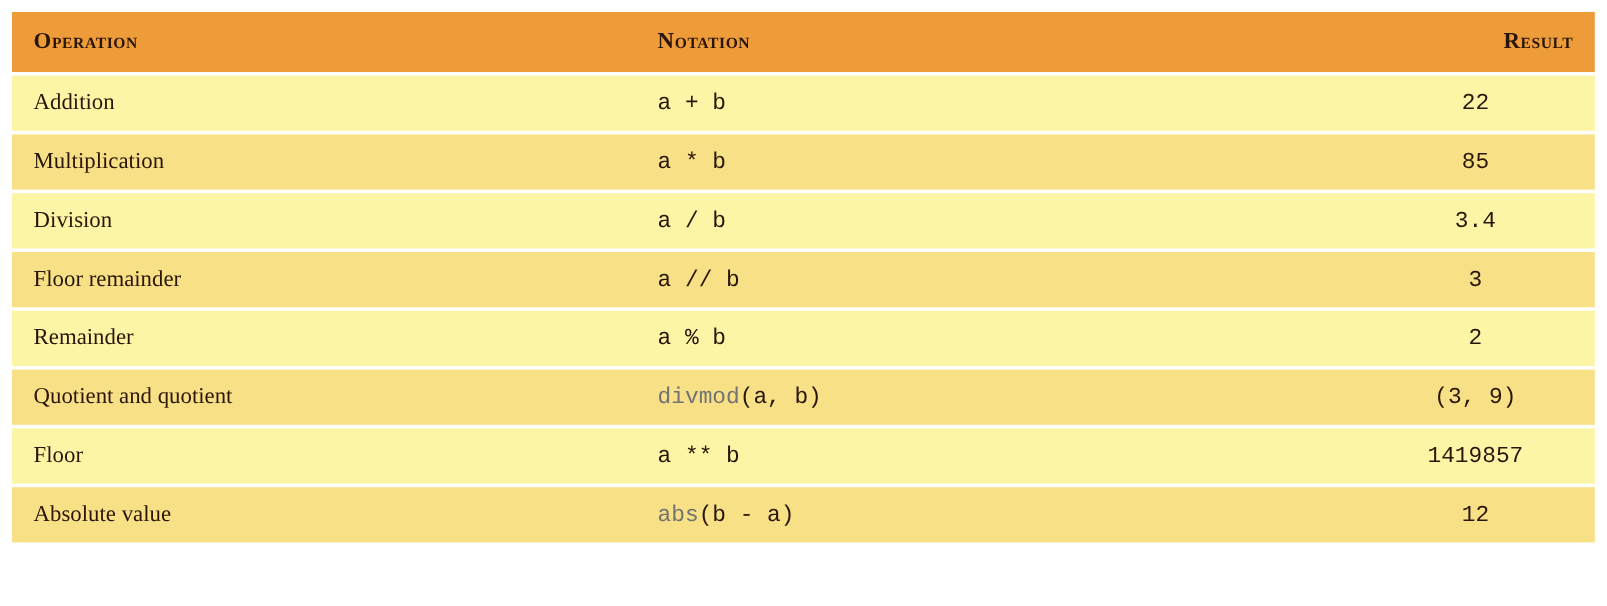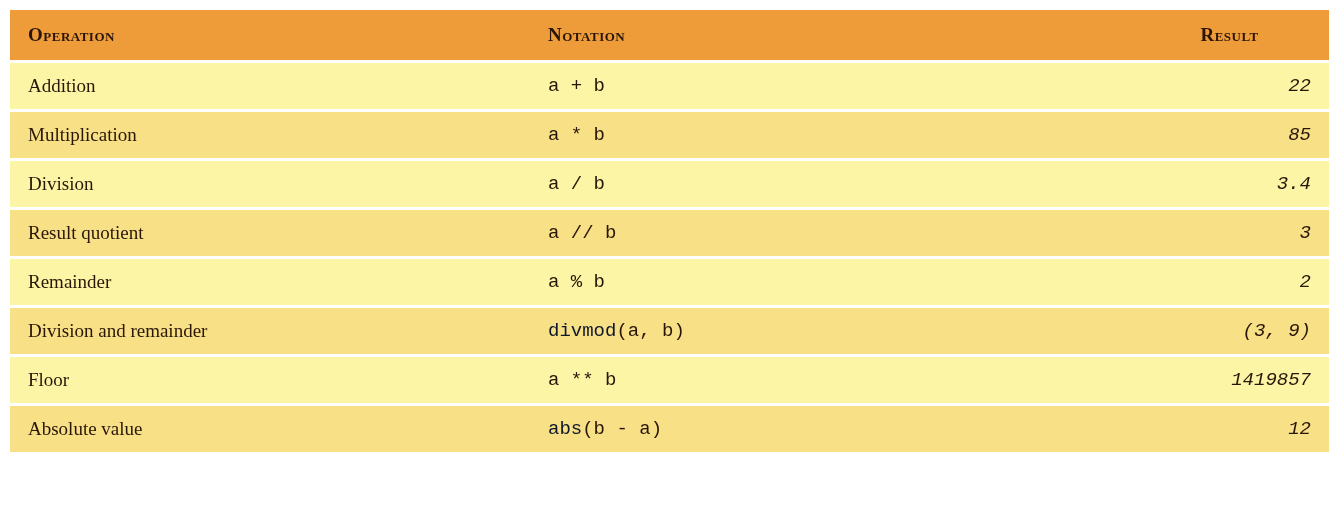--- a/index.html
+++ b/index.html
@@ -20,38 +20,38 @@
     background: #ee9b3a;
     color: #2a1608;
     text-align: left;
     padding: 14px 18px;
     font-weight: bold;
     font-variant: small-caps;
     letter-spacing: 0.5px;
     font-size: 19px;
     border-bottom: 3px solid #fff;
   }
-  thead th:last-child { text-align: center; }
+  thead th:last-child { text-align: right; }
   tbody td {
     padding: 12px 18px;
     font-size: 19px;
     vertical-align: middle;
     border-bottom: 3px solid #fff;
     margin-left: 32px;
   }
   tbody tr:nth-child(odd) { background: #fdf5a6; }
   tbody tr:nth-child(even) { background: #f7e086; }
   tbody tr:last-child td { border-bottom: none; }
   td.op { color: #2a1608; }
   td.notation, td.result {
     font-family: 'Courier New', Consolas, monospace;
     white-space: pre;
   }
-  td.result { text-align: right; font-style: italic; }
-  .fn { color: #0f172a; }
+  td.result { text-align: center; }
+  .fn { color: #737373; }
   col.c-op { width: 520px; }
   col.c-not { width: 600px; }
   col.c-res { width: 199px; }
 </style>
 </head>
 <body>
 
 <table>
   <colgroup>
     <col class="c-op">
@@ -75,31 +75,31 @@
         <td class="op">Multiplication</td>
         <td class="notation">a * b</td>
         <td class="result">85</td>
       </tr>
       <tr>
         <td class="op">Division</td>
         <td class="notation">a / b</td>
         <td class="result">3.4</td>
       </tr>
       <tr>
-        <td class="op">Result quotient</td>
+        <td class="op">Floor remainder</td>
         <td class="notation">a // b</td>
         <td class="result">3</td>
       </tr>
       <tr>
         <td class="op">Remainder</td>
         <td class="notation">a % b</td>
         <td class="result">2</td>
       </tr>
       <tr>
-        <td class="op">Division and remainder</td>
+        <td class="op">Quotient and quotient</td>
         <td class="notation"><span class="fn">divmod</span>(a, b)</td>
         <td class="result">(3, 9)</td>
       </tr>
       <tr>
         <td class="op">Floor</td>
         <td class="notation">a ** b</td>
         <td class="result">1419857</td>
       </tr>
       <tr>
         <td class="op">Absolute value</td>

